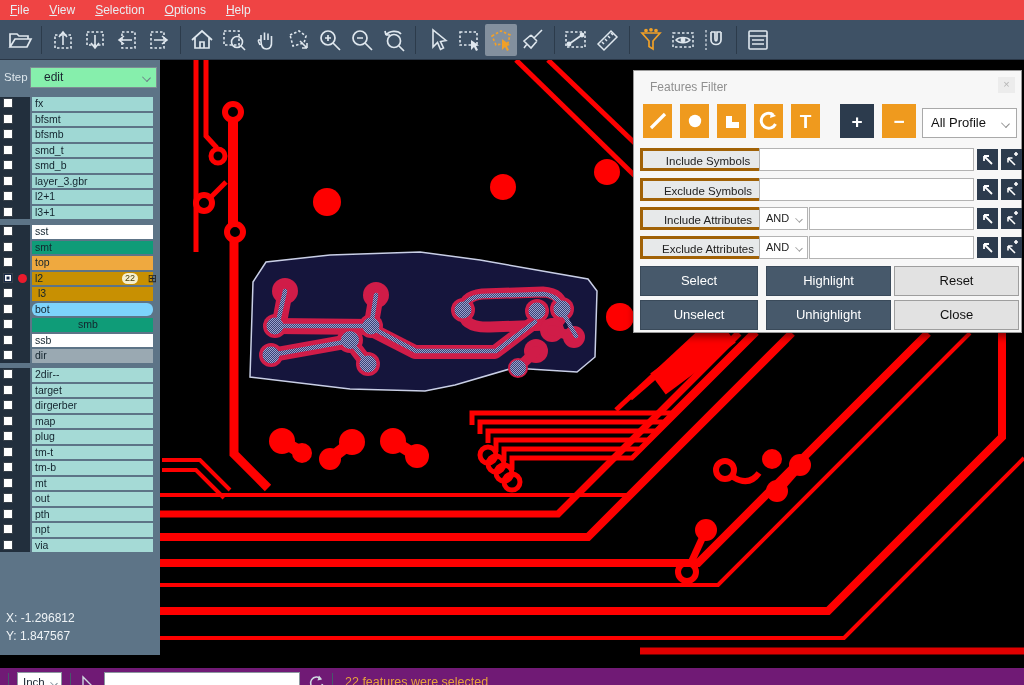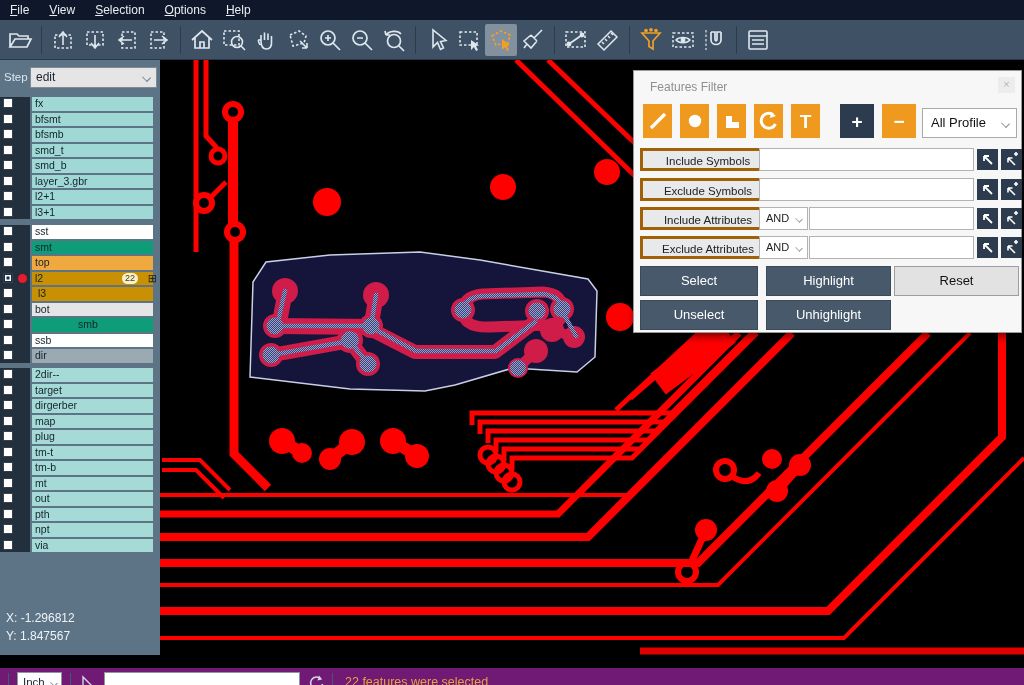--- a/index.html
+++ b/index.html
@@ -1,31 +1,31 @@
 <!DOCTYPE html>
 <html><head>
 <meta charset="utf-8">
 <style>
   *{margin:0;padding:0;box-sizing:border-box}
   html,body{width:1024px;height:685px;overflow:hidden;background:#000;
     font-family:"Liberation Sans",sans-serif;-webkit-font-smoothing:antialiased}
-  .menubar{position:absolute;left:0;top:0;width:1024px;height:20px;background:#0f172a;
+  .menubar{position:absolute;left:0;top:0;width:1024px;height:20px;background:#ef4444;
     display:flex;align-items:center;z-index:30}
   .menu-item{color:#e9edf1;font-size:12px;padding:0 10px;height:20px;line-height:20px;cursor:default}
   .menu-item::first-letter{text-decoration:underline}
   .toolbar{position:absolute;left:0;top:20px;width:1024px;height:40px;background:#3e5165;
     border-bottom:1px solid #2a3747;display:flex;align-items:center;padding-left:4px;z-index:30}
   .tsep{width:1px;height:28px;background:#2c3b4b;margin:0 5px}
   .ttile{width:32px;height:32px;display:flex;align-items:center;justify-content:center;border-radius:2px}
   .ttile.active{background:#83909e}
   .sidebar{position:absolute;left:0;top:60px;width:160px;height:595px;background:#5d7487;z-index:20}
   .steprow{position:absolute;left:0;top:7px;width:160px;height:22px}
   .steplabel{position:absolute;left:4px;top:4px;color:#dde6ec;font-size:11.5px}
-  .stepdd{position:absolute;left:30px;top:0;width:127px;height:21px;background:#e5e5e5;
-    border:1px solid #7e8b94;font-size:12px;color:#1a2430;line-height:19px;padding-left:5px}
+  .stepdd{position:absolute;left:30px;top:0;width:127px;height:21px;background:#86efac;
+    border:1px solid #7e8b94;font-size:12px;color:#1a2430;line-height:19px;padding-left:13px}
   .stepdd .chev{position:absolute;right:6px;top:6px;width:7px;height:7px;border-right:1.6px solid #6c7a86;
     border-bottom:1.6px solid #6c7a86;transform:rotate(45deg) scale(1,.8)}
   .lgroup{position:absolute;left:0;width:160px}
   .lgroup::before{content:'';position:absolute;left:0;top:0;bottom:2px;width:30px;background:#222f3d}
   .lrow{position:relative;height:13.5px;margin-bottom:2px}
   .cb{position:absolute;left:3px;top:1px;width:10px;height:10px;background:#fff;border:1px solid #38414a}
   .cb.checked{background:#182a4a;box-shadow:inset 0 0 0 1px #182a4a, inset 0 0 0 2.5px #fff}
   .adot{position:absolute;left:18px;top:2.5px;width:9px;height:9px;border-radius:50%;background:#ea1b2d}
   .lbar{position:absolute;left:32px;top:0;width:121px;height:13.5px;font-size:10.5px;line-height:13.5px;
     color:#13242e;padding-left:3px;white-space:nowrap;overflow:hidden}
@@ -285,21 +285,21 @@
       <span class="lbar" style="background: rgb(200, 144, 2);">l2</span>
       <span class="badge">22</span>
       <span class="gridglyph">⊞</span>
     </div>
     <div class="lrow">
         <span class="cb"></span>
         <span class="lbar" style="background: rgb(200, 144, 2); padding-left: 6px;">l3</span>
       </div>
     <div class="lrow">
         <span class="cb"></span>
-        <span class="lbar" style="background: #e5e5e5;">bot</span>
+        <span class="lbar" style="background: #7dd3fc; border-radius: 6px;">bot</span>
       </div>
     <div class="lrow">
         <span class="cb"></span>
         <span class="lbar" style="background: rgb(15, 156, 120); padding-left: 46px;">smb</span>
       </div>
     <div class="lrow">
         <span class="cb"></span>
         <span class="lbar" style="background: rgb(255, 255, 255);">ssb</span>
       </div>
     <div class="lrow">
@@ -588,20 +588,21 @@
           <path d="M11,13 L4,6 M4,6 h4.5 M4,6 v4.5 M10,2 h4 M12,0 v4" stroke="#fff" stroke-width="1.6" fill="none"></path>
         </svg>
       </div>
   </div>
 
   <div class="abtn dark" style="left:6px;top:195px;width:118px">Select</div>
   <div class="abtn dark" style="left:132px;top:195px;width:125px">Highlight</div>
   <div class="abtn light" style="left:260px;top:195px;width:125px">Reset</div>
   <div class="abtn dark" style="left:6px;top:229px;width:118px">Unselect</div>
   <div class="abtn dark" style="left:132px;top:229px;width:125px">Unhighlight</div>
+  <div class="abtn light" style="left:260px;top:229px;width:125px">Close</div>
 </div>
 
 <div class="statusbar">
   <div class="ssep" style="left:8px"></div>
   <div class="unitbox">
     <span>Inch</span>
     <span class="chev"></span>
   </div>
   <div class="ssep" style="left:70px"></div>
   <svg style="position:absolute;left:80px;top:6px" width="18" height="18" viewBox="0 0 18 18">

